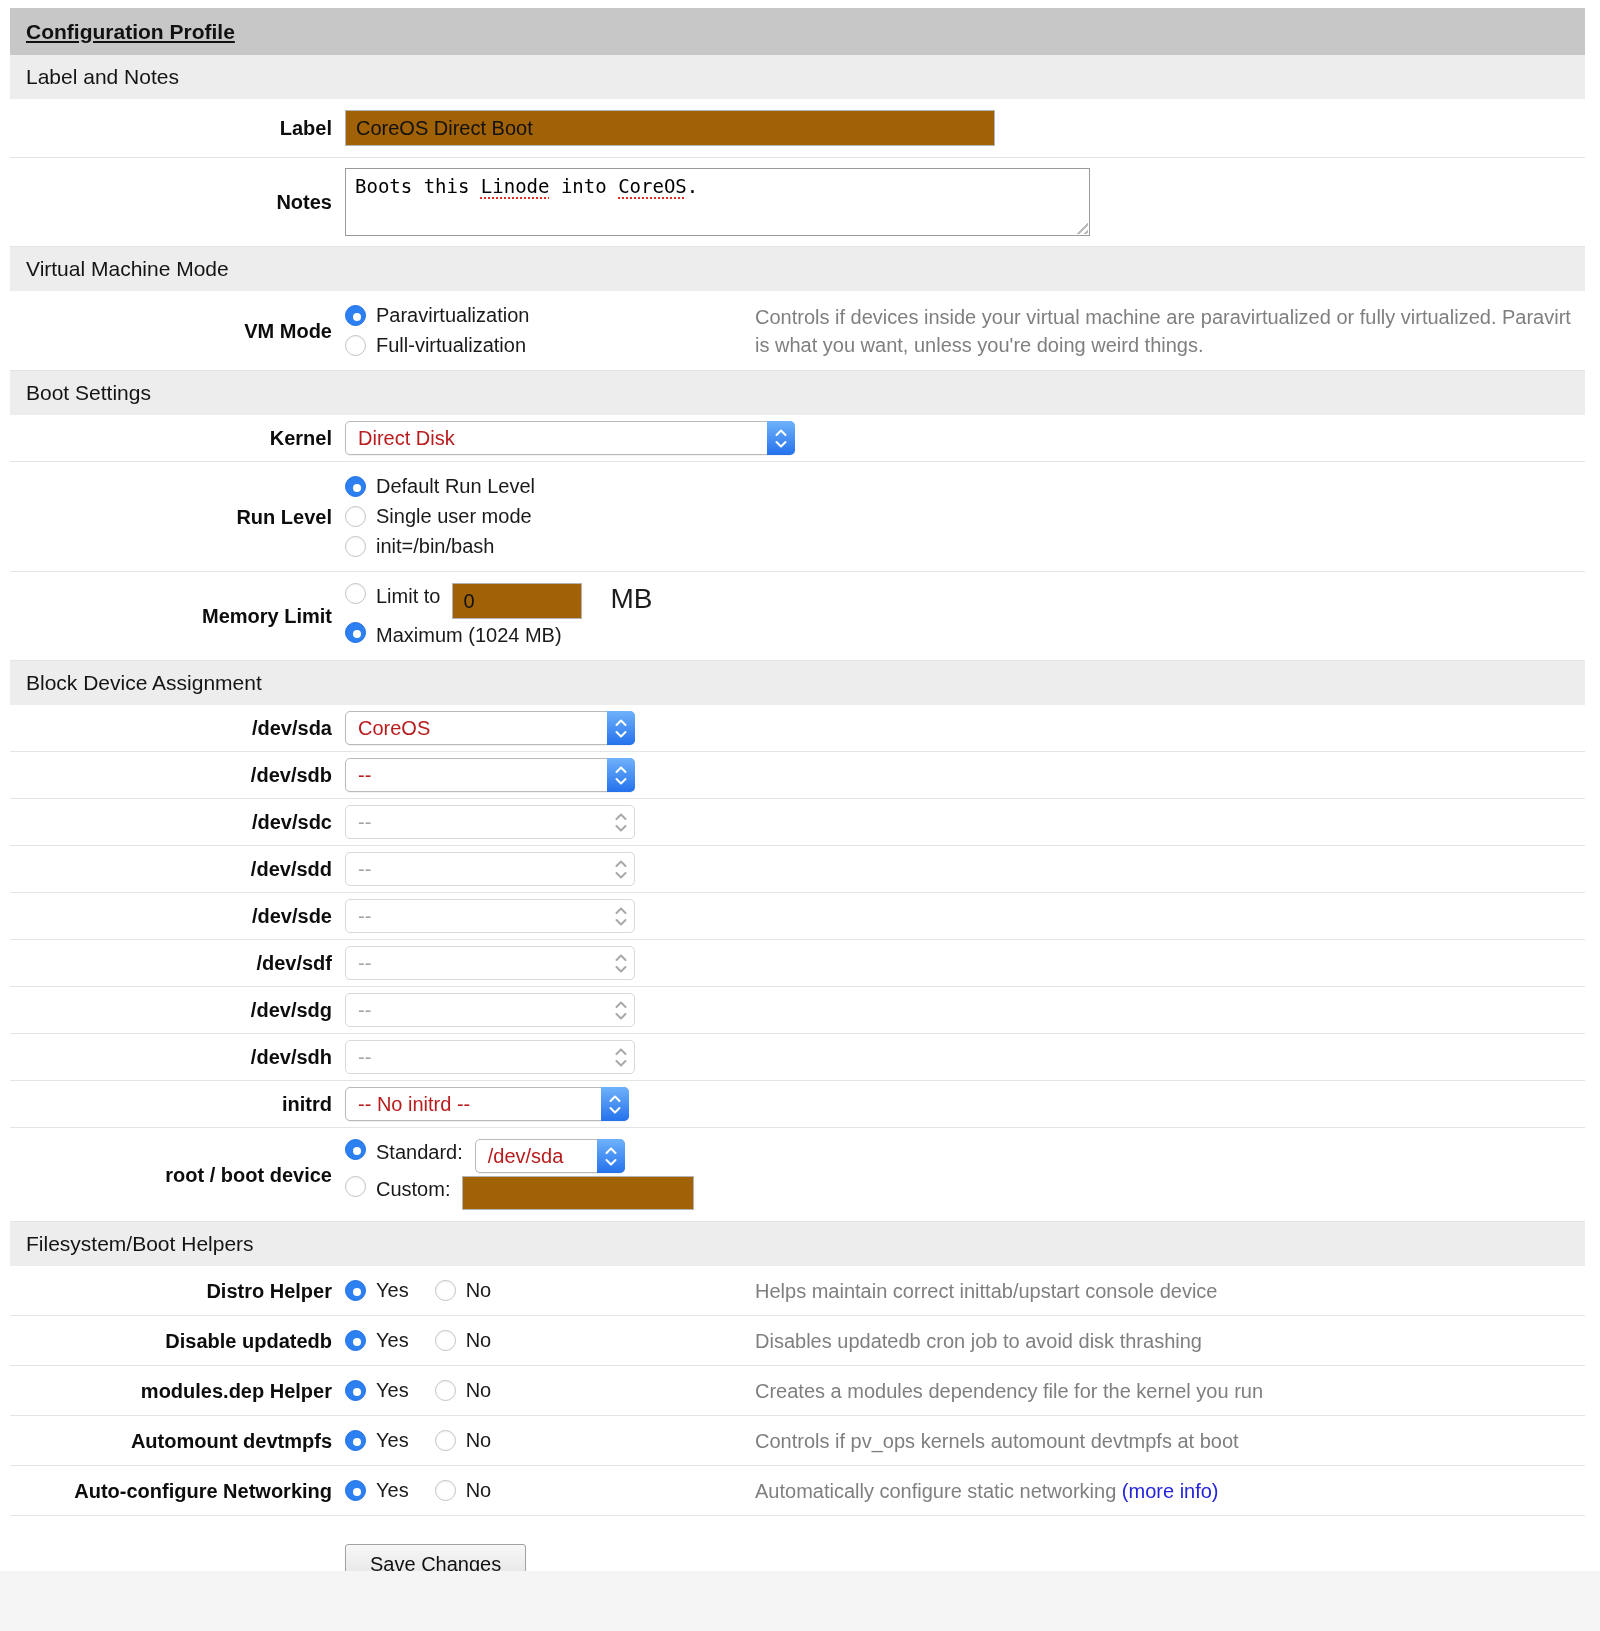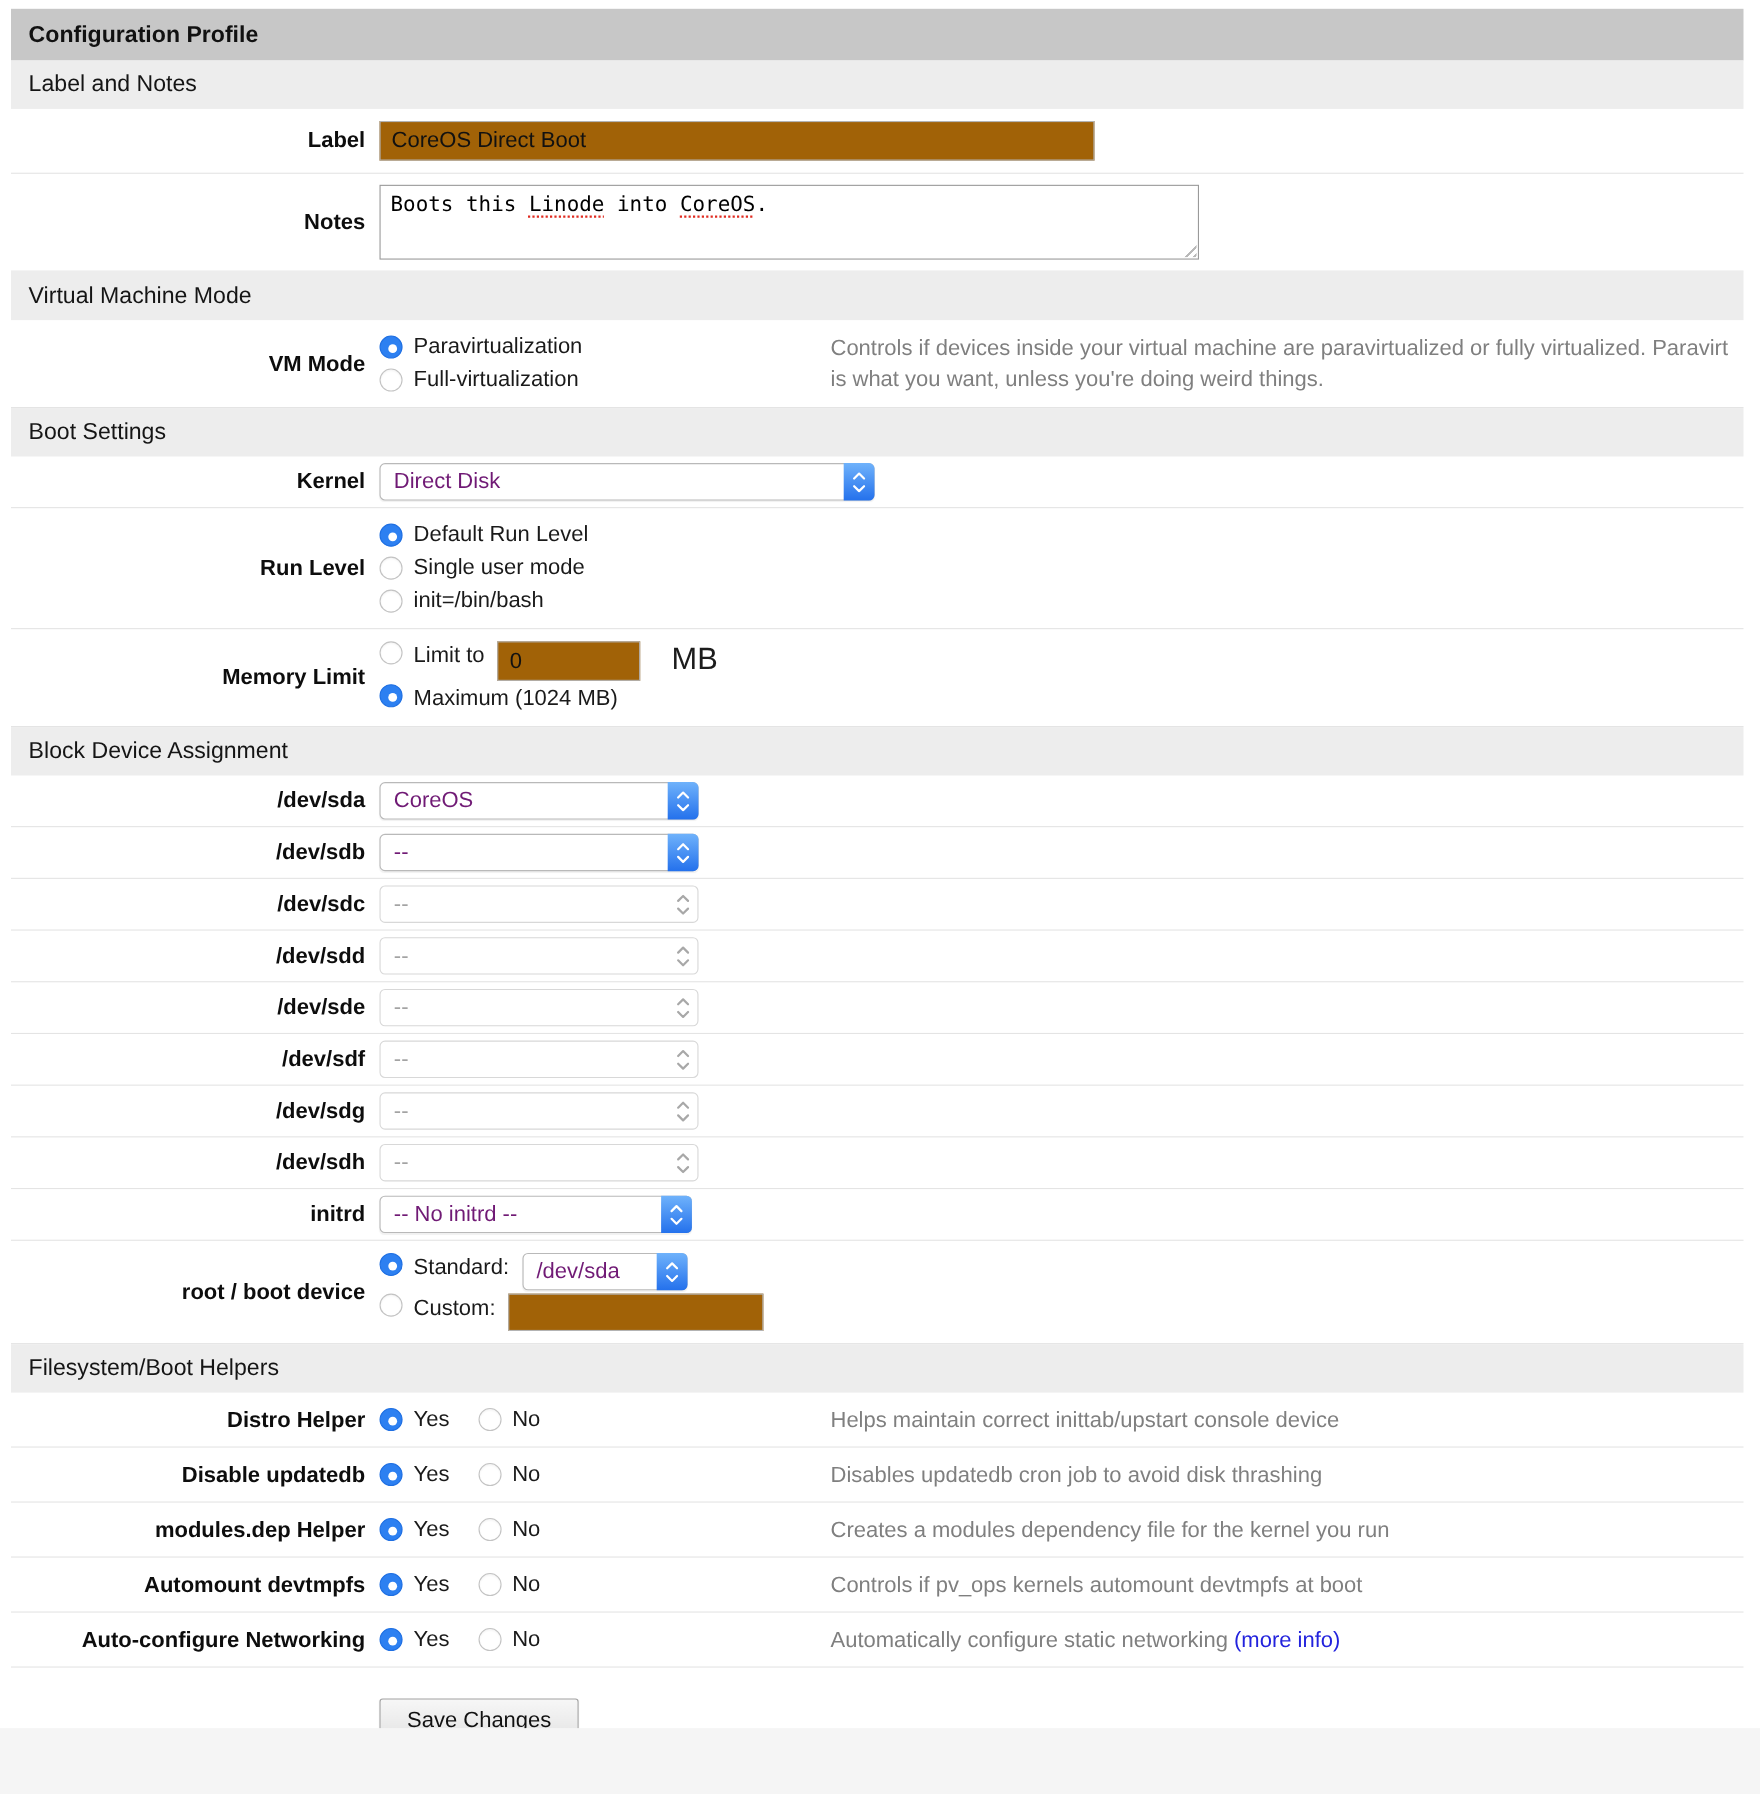--- a/index.html
+++ b/index.html
@@ -4,21 +4,21 @@
 <style>
   * { box-sizing: border-box; }
   html,body { margin:0; padding:0; background:#ffffff; }
   body { font-family:"Liberation Sans", sans-serif; color:#1c1c1c; }
   .page { position:relative; width:1600px; min-height:1631px; background:#fff; overflow:hidden; }
   .content { margin:8px 15px 0 10px; }
 
   
   .title-bar {
     height:47px; background:#c7c7c7; display:flex; align-items:center;
-    padding:0 16px; font-size:21px; font-weight:bold; color:#111;
+    padding:0 16px; font-size:21px; font-weight:bold; color:#111;text-decoration:underline;
   }
   .section-bar {
     height:44px; background:#ededed; display:flex; align-items:center;
     padding:0 16px; font-size:21px; color:#151515;
   }
 
   
   .row { display:flex; align-items:center; border-bottom:1px solid #e4e4e4; padding:8px 0; }
   .row:last-of-type { }
   .row-label {
@@ -68,21 +68,21 @@
     content:""; position:absolute; left:6.5px; top:6.5px; width:8px; height:8px;
     border-radius:50%; background:#fff;
   }
 
   
   .sel {
     height:34px; background:#fff; border:1px solid #b9b9b9; border-radius:5px;
     display:flex; align-items:center; font-size:20px;
     box-shadow:0 1px 1px rgba(0,0,0,0.06);
   }
-  .sel-value { flex:1; padding:0 8px 0 12px; white-space:nowrap; overflow:hidden; color:#701a75; }
+  .sel-value { flex:1; padding:0 8px 0 12px; white-space:nowrap; overflow:hidden; color:#b91c1c; }
   .sel-arrows {
     width:28px; height:34px; margin:-1px -1px -1px 0; flex-shrink:0;
     border-radius:0 5px 5px 0; background:linear-gradient(#6fb2fb, #2471ec);
     display:flex; flex-direction:column; align-items:center; justify-content:center;
     gap:3px; color:#ffffff;
   }
   .sel.disabled { border-color:#d8d8d8; box-shadow:none; }
   .sel.disabled .sel-value { color:#a3a3a3; }
   .sel.disabled .sel-arrows { background:transparent; color:#a8a8a8; }
   .chev { display:block; }

